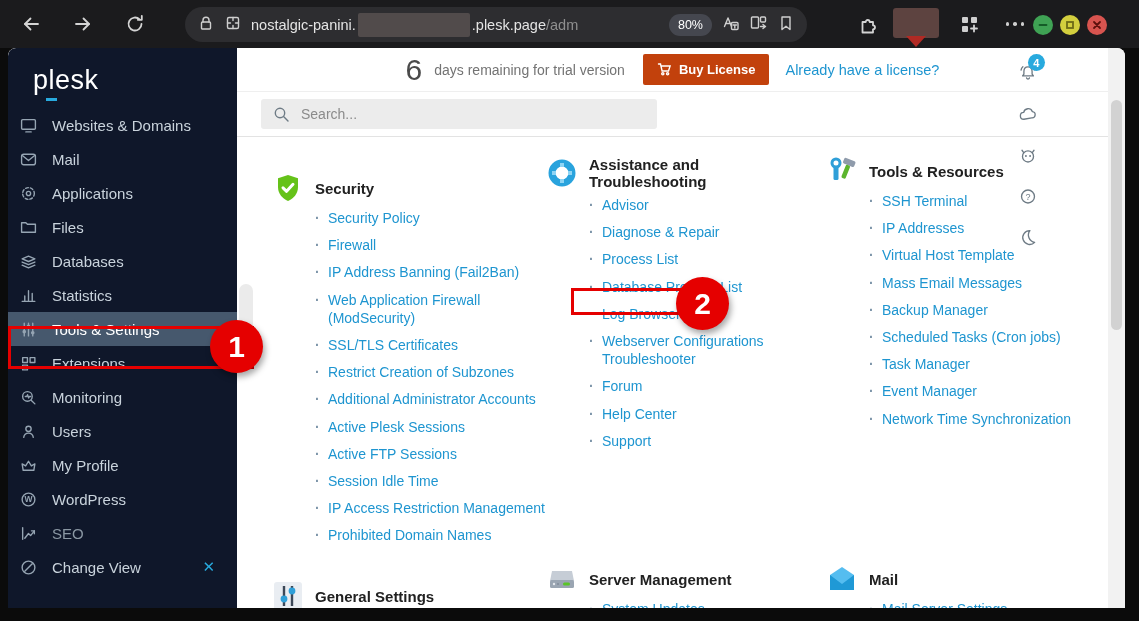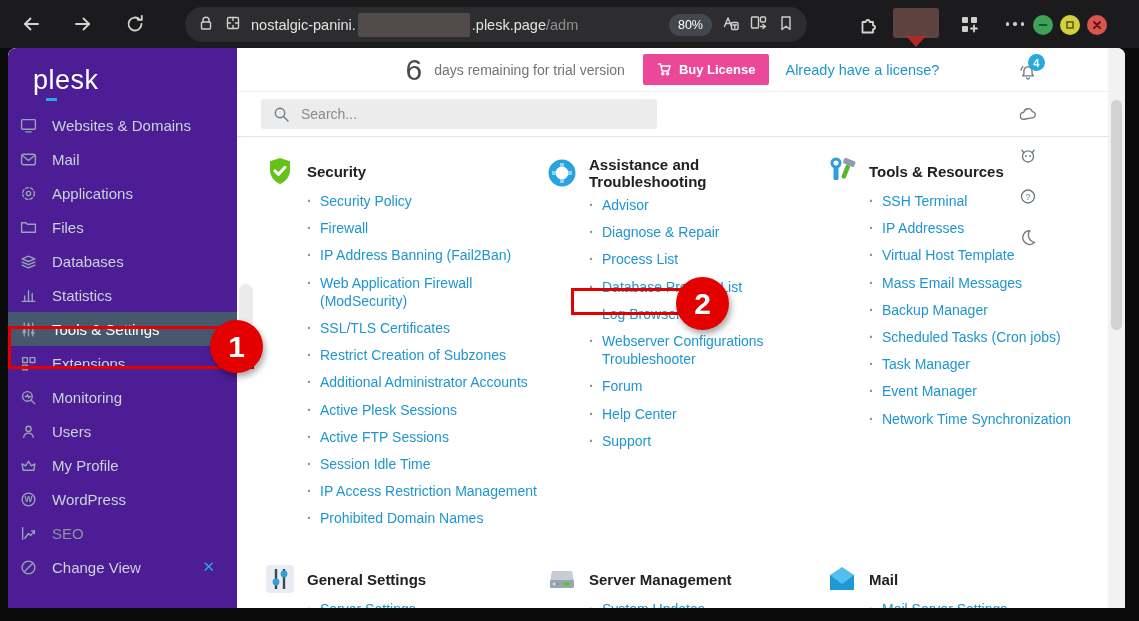--- a/index.html
+++ b/index.html
@@ -32,59 +32,59 @@
   .wb-min { left:1033px; background:#3fa254; } .wb-min svg { stroke:#155c28; }
   .wb-max { left:1060px; background:#d3cf3e; } .wb-max svg { stroke:#6d6a17; }
   .wb-close { left:1087px; background:#d8544f; } .wb-close svg { stroke:#5e100d; }
   .dots { display:flex; gap:4px; }
   .dots i { width:3.5px; height:3.5px; border-radius:50%; background:#cfcfcf; }
 
   
   .page { position:absolute; left:8px; top:48px; width:1117px; height:560px; background:#fff; border-radius:8px 8px 0 0; overflow:hidden; }
 
   
-  .sidebar { position:absolute; left:0; top:0; width:229px; height:560px; background:#4c1d95; border-radius:8px 0 0 0; color:#c9d3dc; }
+  .sidebar { position:absolute; left:0; top:0; width:229px; height:560px; background:#0f172a; border-radius:8px 0 0 0; color:#c9d3dc; }
   .logo { position:relative; padding:17px 0 0 25px; font-size:27px; color:#fff; letter-spacing:.5px; }
   .logo::after { content:""; position:absolute; left:38px; top:50px; width:11px; height:3px; background:#28aade; }
   .nav { margin-top:12px; }
   .nav-item { position:relative; height:34px; display:flex; align-items:center; padding-left:11px; gap:15px; font-size:15px; cursor:pointer; }
   .nav-item .nav-icon { width:18px; height:18px; color:#96a5b3; flex:none; display:flex; align-items:center; justify-content:center; }
   .nav-icon svg * { stroke:currentColor; fill:none; stroke-width:1.3; stroke-linecap:round; stroke-linejoin:round; }
   .nav-icon svg .f { fill:currentColor; stroke:none; }
   .nav-icon svg text { fill:currentColor; stroke:none; font-family:"Liberation Sans",sans-serif; }
   .nav-item.selected { background:#46586d; color:#fff; }
   .nav-item.dim { color:#8a97a3; }
   .nav-close { margin-left:auto; margin-right:22px; color:#28aade; font-size:15px; }
 
   
   .content { position:absolute; left:229px; top:0; right:17px; height:560px; }
   .banner { height:44px; display:flex; align-items:center; justify-content:center; gap:10px; border-bottom:1px solid #efefef; }
   .banner .days { font-size:30px; font-weight:300; color:#4a4a4a; margin-right:2px; }
   .banner .msg { font-size:14px; color:#737373; margin-right:8px; }
-  .buy-btn { display:flex; align-items:center; gap:7px; background:#ec4899; color:#fff; font-size:13px; font-weight:bold; padding:8px 14px; border-radius:2px; border:none; cursor:pointer; }
+  .buy-btn { display:flex; align-items:center; gap:7px; background:#c2410c; color:#fff; font-size:13px; font-weight:bold; padding:8px 14px; border-radius:2px; border:none; cursor:pointer; }
   .buy-btn svg { stroke:#fff; fill:none; stroke-width:1.4; stroke-linecap:round; }
   .lic-link { color:#1e95d0; font-size:14.5px; text-decoration:none; margin-left:6px; }
 
   .toolbar { height:45px; display:flex; align-items:center; padding:0 14px 0 24px; border-bottom:1px solid #e3e3e3; }
   .searchbox { width:396px; height:30px; background:#ececec; border-radius:3px; display:flex; align-items:center; padding:0 10px; gap:8px; color:#7c7c7c; }
   .searchbox input { flex:1; border:none; background:transparent; outline:none; font-size:14px; color:#737373; font-family:"Liberation Sans",sans-serif; }
   .searchbox input::placeholder { color:#8b8b8b; }
   .tb-right { margin-left:auto; display:flex; align-items:center; gap:21px;flex-direction:column; }
   .tb-item { display:flex; align-items:center; gap:7px; color:#1e95d0; font-size:14px; cursor:pointer; white-space:nowrap; }
   .tb-icon { width:20px; height:20px; color:#6e7b85; display:flex; align-items:center; justify-content:center; position:relative; }
   .tb-icon svg * { stroke:currentColor; fill:none; stroke-width:1.4; stroke-linecap:round; stroke-linejoin:round; }
   .tb-icon svg .f { fill:currentColor; stroke:none; }
   .tb-icon svg text { fill:currentColor; stroke:none; font-family:"Liberation Sans",sans-serif; }
   .chev { width:9px; height:6px; }
   .chev svg { stroke:#1e95d0; fill:none; stroke-width:1.4; stroke-linecap:round; }
   .badge { position:absolute; top:-9px; right:-7px; min-width:17px; height:17px; border-radius:9px; background:#28aade; color:#fff; font-size:11px; font-weight:bold; display:flex; align-items:center; justify-content:center; padding:0 3px; }
 
   .main { position:absolute; left:0; right:0; top:90px; bottom:0; }
   .col { position:absolute; width:272px; }
-  .c1 { left:28px; } .c2 { left:310px; } .c3 { left:590px; }
+  .c1 { left:36px;margin-top:17px; } .c2 { left:310px; } .c3 { left:590px; }
   .row1 { top:18px; } .row2 { top:426px; }
   .section-head { display:flex; align-items:center; gap:12px; margin-bottom:6px; }
   .section-icon { width:30px; height:30px; flex:none; }
   .section-head h3 { margin:0; font-size:15px; color:#212121; font-weight:bold; }
   .links { list-style:none; margin:6px 0 0 0; padding:0 0 0 42px; }
   .links li { position:relative; padding-left:13px; margin-bottom:9px; font-size:14px; line-height:1.3; }
   .links li::before { content:"·"; position:absolute; left:0; top:0; color:#7d95a9; font-weight:bold; }
   .links a { color:#1e95d0; text-decoration:none; }
 
   

